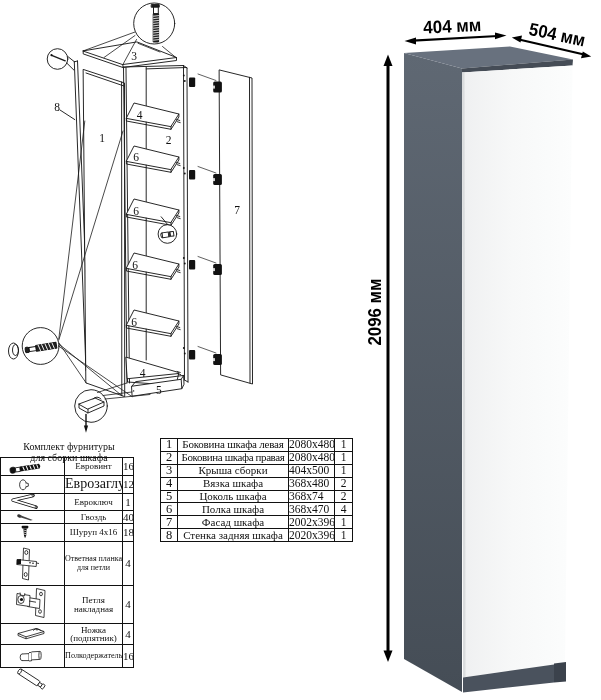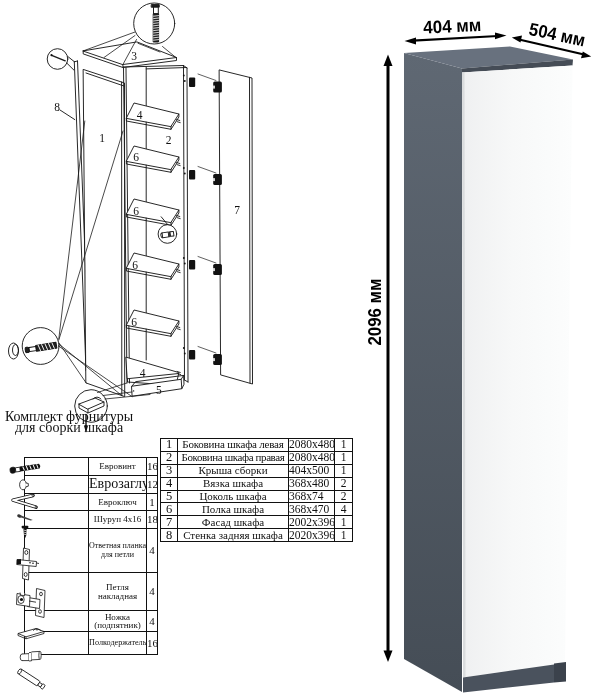--- a/index.html
+++ b/index.html
@@ -3,22 +3,22 @@
 <meta charset="utf-8">
 <style>
   html,body{margin:0;padding:0;background:#fff;}
   .page{position:relative;width:601px;height:700px;background:#fff;overflow:hidden;
         font-family:"Liberation Serif", serif;}
   svg{position:absolute;left:0;top:0;}
   .tbl{position:absolute;border-collapse:collapse;table-layout:fixed;}
   .tbl td{border:1px solid #111;padding:0;text-align:center;vertical-align:middle;
           font-family:"Liberation Serif", serif;color:#111;overflow:hidden;
           white-space:nowrap;line-height:1;}
-  .hwtitle{position:absolute;left:0px;top:412px;width:138px;text-align:center;
-           font-family:"Liberation Serif", serif;font-size:14px;color:#111;line-height:10.8px;}
+  .hwtitle{position:absolute;left:0px;top:442px;width:138px;text-align:center;
+           font-family:"Liberation Serif", serif;font-size:10px;color:#111;line-height:10.8px;}
   #parts tr{height:12.9px;}
   #parts td{line-height:11px;}
   #parts td.n{font-size:12.5px;}
   #parts td.p{font-size:11px;}
   #parts td.s{font-size:11.5px;text-align:right;padding-right:20px;}
   #parts td.q{font-size:11.5px;}
   #hw td.nm{font-size:9px;line-height:8.5px;}
   #hw td.q{font-size:11px;}
 </style>
 </head>
@@ -288,41 +288,46 @@
     <line x1="388" y1="62" x2="388" y2="652"></line>
     <polygon points="388,54.5 383.5,66 392.5,66" stroke="none"></polygon>
     <polygon points="388,662 383.5,650.5 392.5,650.5" stroke="none"></polygon>
   </g>
 
   <text x="0" y="0" font-family="Liberation Sans, sans-serif" font-weight="bold" font-size="17.5px" fill="#000" text-anchor="middle" textLength="67" lengthAdjust="spacingAndGlyphs" transform="translate(380.6 312) rotate(-90)">2096 мм</text>
 </svg>
 
 <div class="hwtitle">Комплект фурнитуры<br>для сборки шкафа</div>
 
-<table class="tbl" id="hw" style="left:0px;top:457px;width:133px;margin-left:24px;">
+<table class="tbl" id="hw" style="left:0px;top:457px;width:133px;">
   <colgroup>
         <col style="width:64px">
         <col style="width:58px">
         <col style="width:11px">
       </colgroup>
   <tbody>
   <tr style="height:18px">
           <td></td>
           <td class="nm">Евровинт</td>
           <td class="q">16</td>
         </tr>
   <tr style="height:18px">
           <td></td>
           <td class="nm" style="font-size:14px">Еврозаглушка</td>
           <td class="q">12</td>
         </tr>
   <tr style="height:17px">
           <td></td>
           <td class="nm">Евроключ</td>
           <td class="q">1</td>
+        </tr>
+  <tr style="height:13px">
+          <td></td>
+          <td class="nm">Гвоздь</td>
+          <td class="q">40</td>
         </tr>
   <tr style="height:18px">
           <td></td>
           <td class="nm">Шуруп 4х16</td>
           <td class="q">18</td>
         </tr>
   <tr style="height:44px">
           <td></td>
           <td class="nm" style="font-size:8px">Ответная планка<br>для петли</td>
           <td class="q">4</td>

